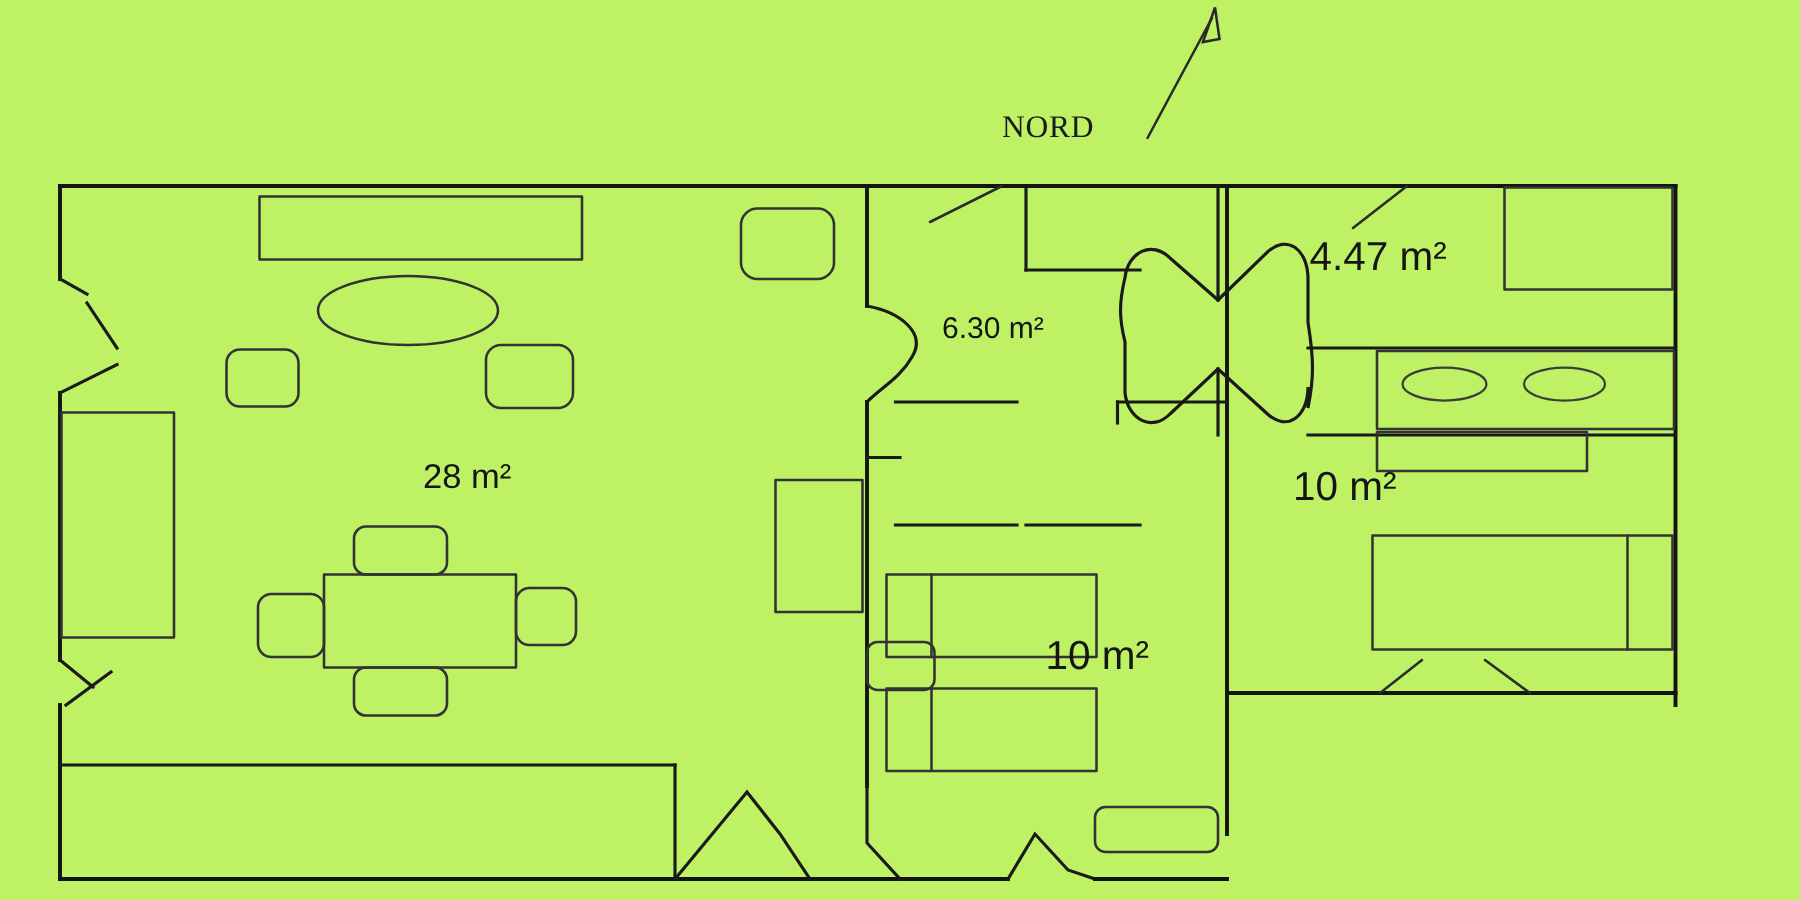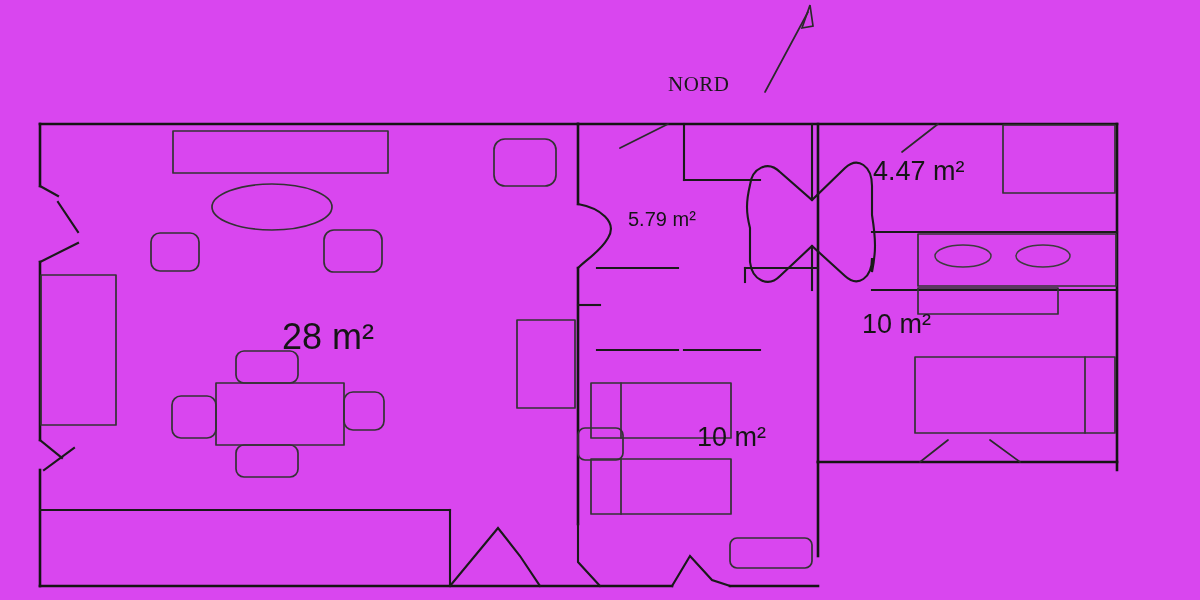--- a/index.html
+++ b/index.html
@@ -8,21 +8,21 @@
     padding: 0;
     background: #ffffff;
   }
   body {
     font-family: "Liberation Sans", sans-serif;
   }
   #plan-root {
     position: relative;
     width: 1200px;
     height: 600px;
-    background: #d946ef;
+    background: #bef264;
     overflow: hidden;
   }
   #plan-svg {
     position: absolute;
     left: 0;
     top: 0;
     width: 1200px;
     height: 600px;
     display: block;
   }
@@ -34,21 +34,21 @@
   .northln { fill: none; stroke: #2a2a2a; stroke-width: 1.7; stroke-linecap: round; }
 
   .area-label {
     position: absolute;
     color: #151515;
     font-family: "Liberation Sans", sans-serif;
     white-space: nowrap;
     line-height: 1;
     user-select: none;
   }
-  .area-28   { font-size: 36px; left: 282px; top: 319px; }
+  .area-28   { font-size: 23px; left: 282px; top: 306px; }
   .area-468  { font-size: 20px; left: 628px; top: 209px; }
   .area-615  { font-size: 27px; left: 873px; top: 158px; }
   .area-10r  { font-size: 27px; left: 862px; top: 311px; }
   .area-10b  { font-size: 27px; left: 697px; top: 424px; }
 
   .north-label {
     position: absolute;
     left: 668px;
     top: 72px;
     font-family: "Liberation Serif", serif;
@@ -231,21 +231,21 @@
     <g>
       <rect class="furn" x="730" y="538" width="82" height="30" rx="7" ry="7"></rect>
     </g>
 
   </svg>
 
   <div class="north-label">NORD</div>
 
   <div class="area-label area-28">28 m²</div>
 
-  <div class="area-label area-468">5.79 m²</div>
+  <div class="area-label area-468">6.30 m²</div>
 
   <div class="area-label area-615">4.47 m²</div>
 
   <div class="area-label area-10r">10 m²</div>
 
   <div class="area-label area-10b">10 m²</div>
 
 </div>
 
 </body></html>

